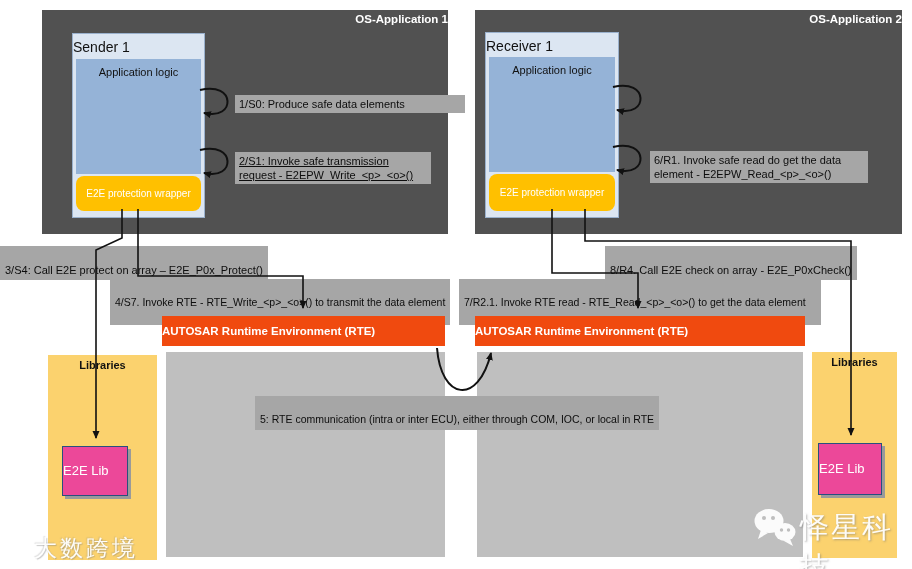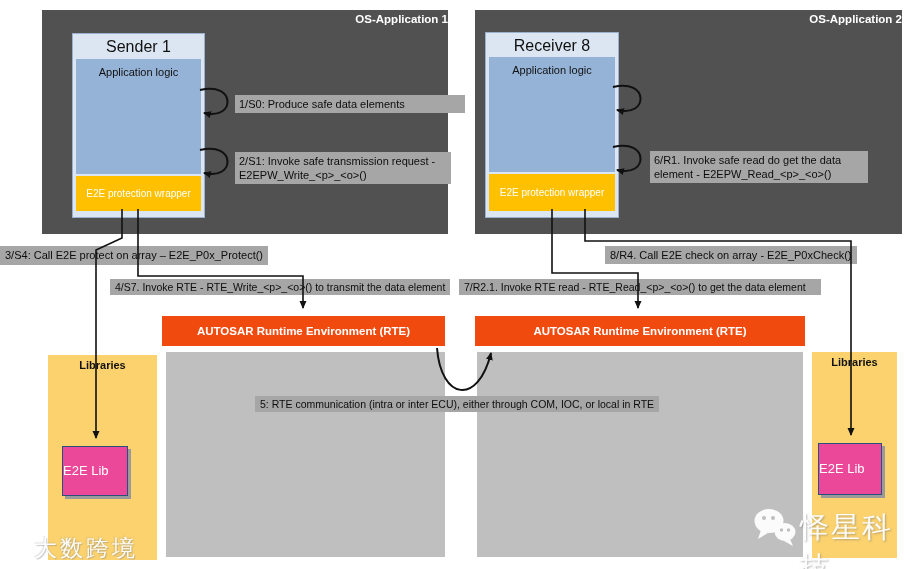--- a/index.html
+++ b/index.html
@@ -8,31 +8,31 @@
     font-family:"Liberation Sans", sans-serif;color:#111;
   }
   .abs{position:absolute;}
   
   .os-app{background:#515151;}
   .os-title{position:absolute;top:3px;left:0;width:100%;text-align:right;
     color:#ffffff;font-weight:bold;font-size:11.5px;}
   
   .component{background:#dce6f2;border:1px solid #9ab1cd;}
   .component-title{position:absolute;top:0;left:0;width:100%;height:24px;line-height:26px;
-    text-align:center;font-size:16px;color:#111;}
+    font-size:14px;color:#111;}
   .app-logic{position:absolute;background:#95b3d7;text-align:center;font-size:11px;padding-top:7px;
     box-sizing:border-box;}
-  .wrapper-bar{position:absolute;background:#ffc000;color:#ffffff;font-size:10px;text-align:center;}
+  .wrapper-bar{position:absolute;background:#ffc000;color:#ffffff;font-size:10px;text-align:center;border-radius:8px;}
   
   .step{position:absolute;background:#a6a6a6;color:#0d0d0d;font-size:11px;line-height:14px;
     padding:2px 4px;box-sizing:border-box;}
-  .step.nowrap{white-space:nowrap;font-size:10.5px;line-height:12px;padding:2px 5px;}
+  .step.nowrap{white-space:nowrap;font-size:10.5px;line-height:12px;padding:17px 5px;}
   
   .rte{position:absolute;background:#f04a0f;color:#ffffff;font-weight:bold;font-size:11.5px;
-    text-align:center;}
+    text-align:left;}
   
   .graybody{position:absolute;background:#bfbfbf;}
   
   .libs{position:absolute;background:#fbd26e;}
   .libs-title{position:absolute;top:4px;left:0;width:100%;text-align:center;font-weight:bold;
     font-size:11px;color:#111;}
   .e2elib{position:absolute;background:#ec4899;border:1px solid #28507e;
     box-shadow:3px 3px 0 #9a9a9a;color:#ffffff;font-size:13px;}
   svg.overlay{position:absolute;left:0;top:0;pointer-events:none;}
   
@@ -55,27 +55,27 @@
     <div class="os-title">OS-Application 2</div>
   </div>
 
   <div class="abs component" style="left:72px;top:33px;width:131px;height:183px;">
     <div class="component-title">Sender 1</div>
     <div class="app-logic" style="left:3px;top:25px;width:125px;height:115px;">Application logic</div>
     <div class="wrapper-bar" style="left:3px;top:142px;width:125px;height:35px;line-height:35px;">E2E protection wrapper</div>
   </div>
 
   <div class="abs component" style="left:485px;top:32px;width:132px;height:184px;">
-    <div class="component-title">Receiver 8</div>
+    <div class="component-title">Receiver 1</div>
     <div class="app-logic" style="left:3px;top:24px;width:126px;height:115px;">Application logic</div>
     <div class="wrapper-bar" style="left:3px;top:141px;width:126px;height:37px;line-height:37px;">E2E protection wrapper</div>
   </div>
 
   <div class="step" style="left:235px;top:95px;width:230px;">1/S0: Produce safe data elements</div>
-  <div class="step" style="left:235px;top:152px;width:216px;">2/S1: Invoke safe transmission request - E2EPW_Write_&lt;p&gt;_&lt;o&gt;()</div>
+  <div class="step" style="left:235px;top:152px;width:196px;text-decoration:underline;">2/S1: Invoke safe transmission request - E2EPW_Write_&lt;p&gt;_&lt;o&gt;()</div>
   <div class="step nowrap" style="left:0px;top:246px;height:19px;line-height:15px;font-size:11px;">3/S4: Call E2E protect on array  – E2E_P0x_Protect()</div>
   <div class="step nowrap" style="left:110px;top:279px;">4/S7. Invoke RTE - RTE_Write_&lt;p&gt;_&lt;o&gt;() to transmit the data element</div>
   <div class="step" style="left:650px;top:151px;width:218px;">6/R1. Invoke safe read do get the data element -  E2EPW_Read_&lt;p&gt;_&lt;o&gt;()</div>
   <div class="step nowrap" style="left:605px;top:246px;height:18px;line-height:14px;font-size:11px;">8/R4. Call E2E check on array - E2E_P0xCheck()</div>
   <div class="step nowrap" style="left:459px;top:279px;width:362px;">7/R2.1. Invoke RTE read - RTE_Read_&lt;p&gt;_&lt;o&gt;()  to get the data element</div>
 
   <div class="rte" style="left:162px;top:316px;width:283px;height:30px;line-height:30px;">AUTOSAR Runtime Environment (RTE)</div>
   <div class="rte" style="left:475px;top:316px;width:330px;height:30px;line-height:30px;">AUTOSAR Runtime Environment (RTE)</div>
 
   <div class="graybody" style="left:166px;top:352px;width:279px;height:205px;"></div>

